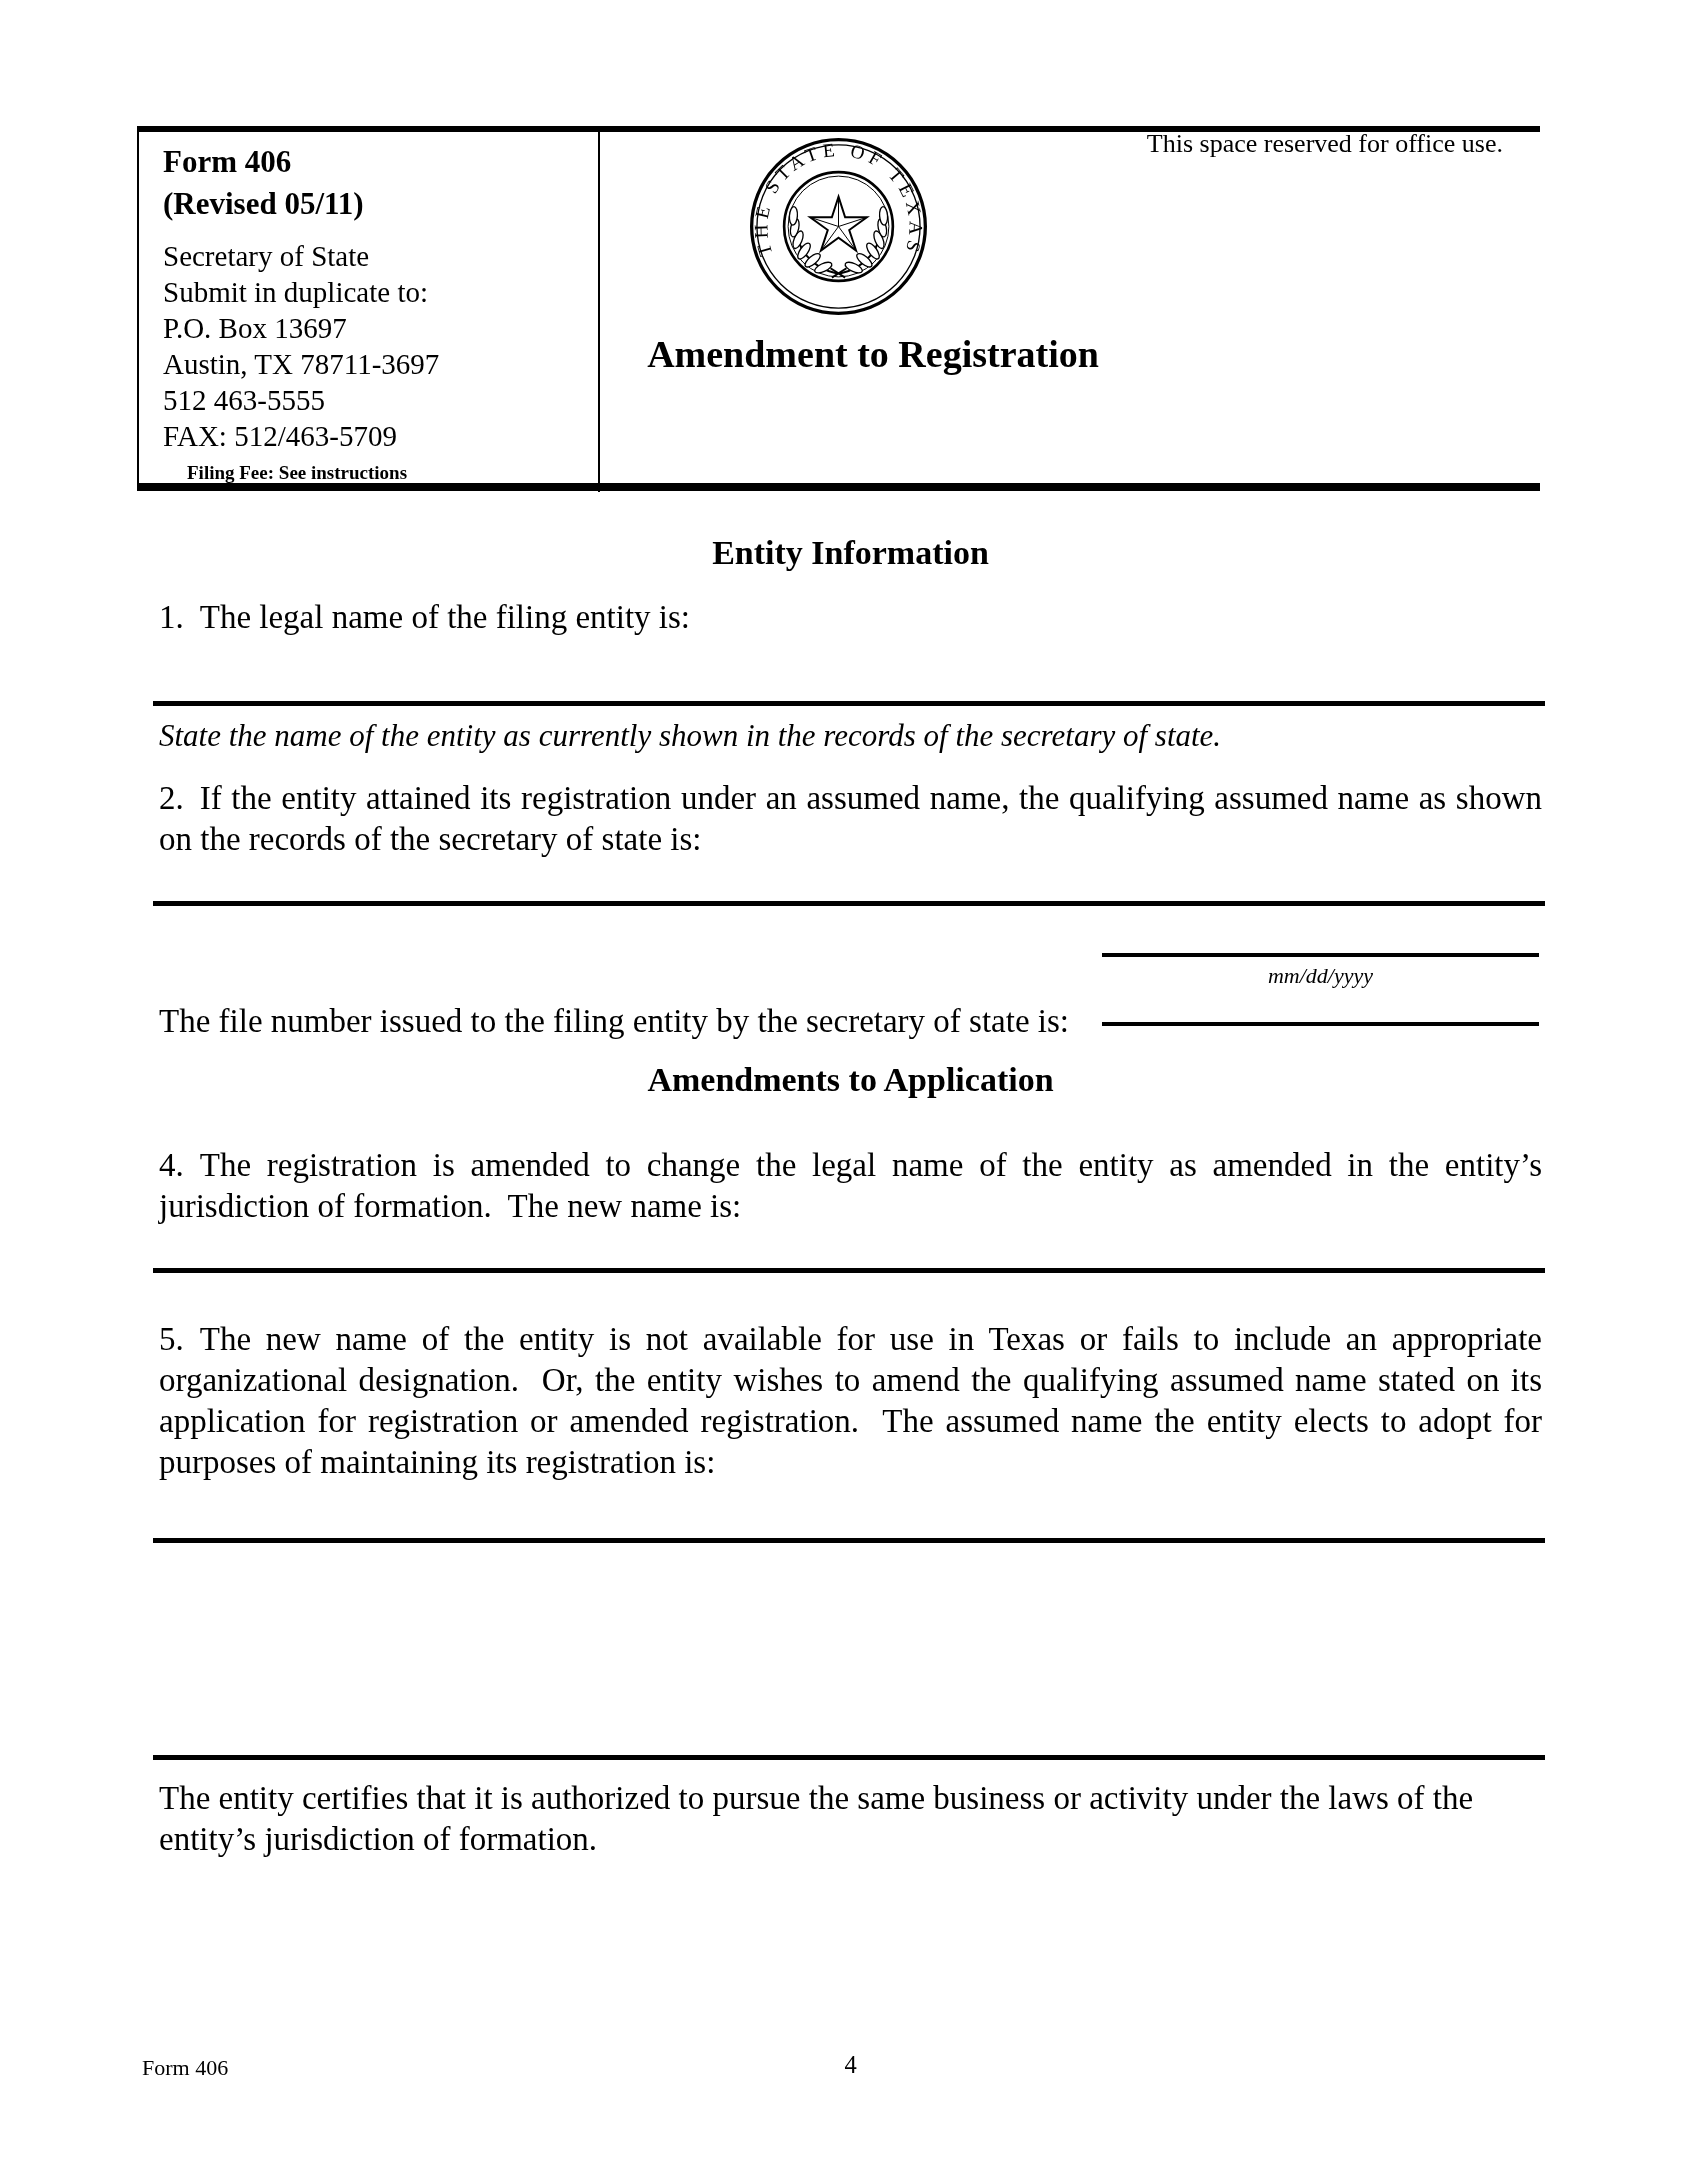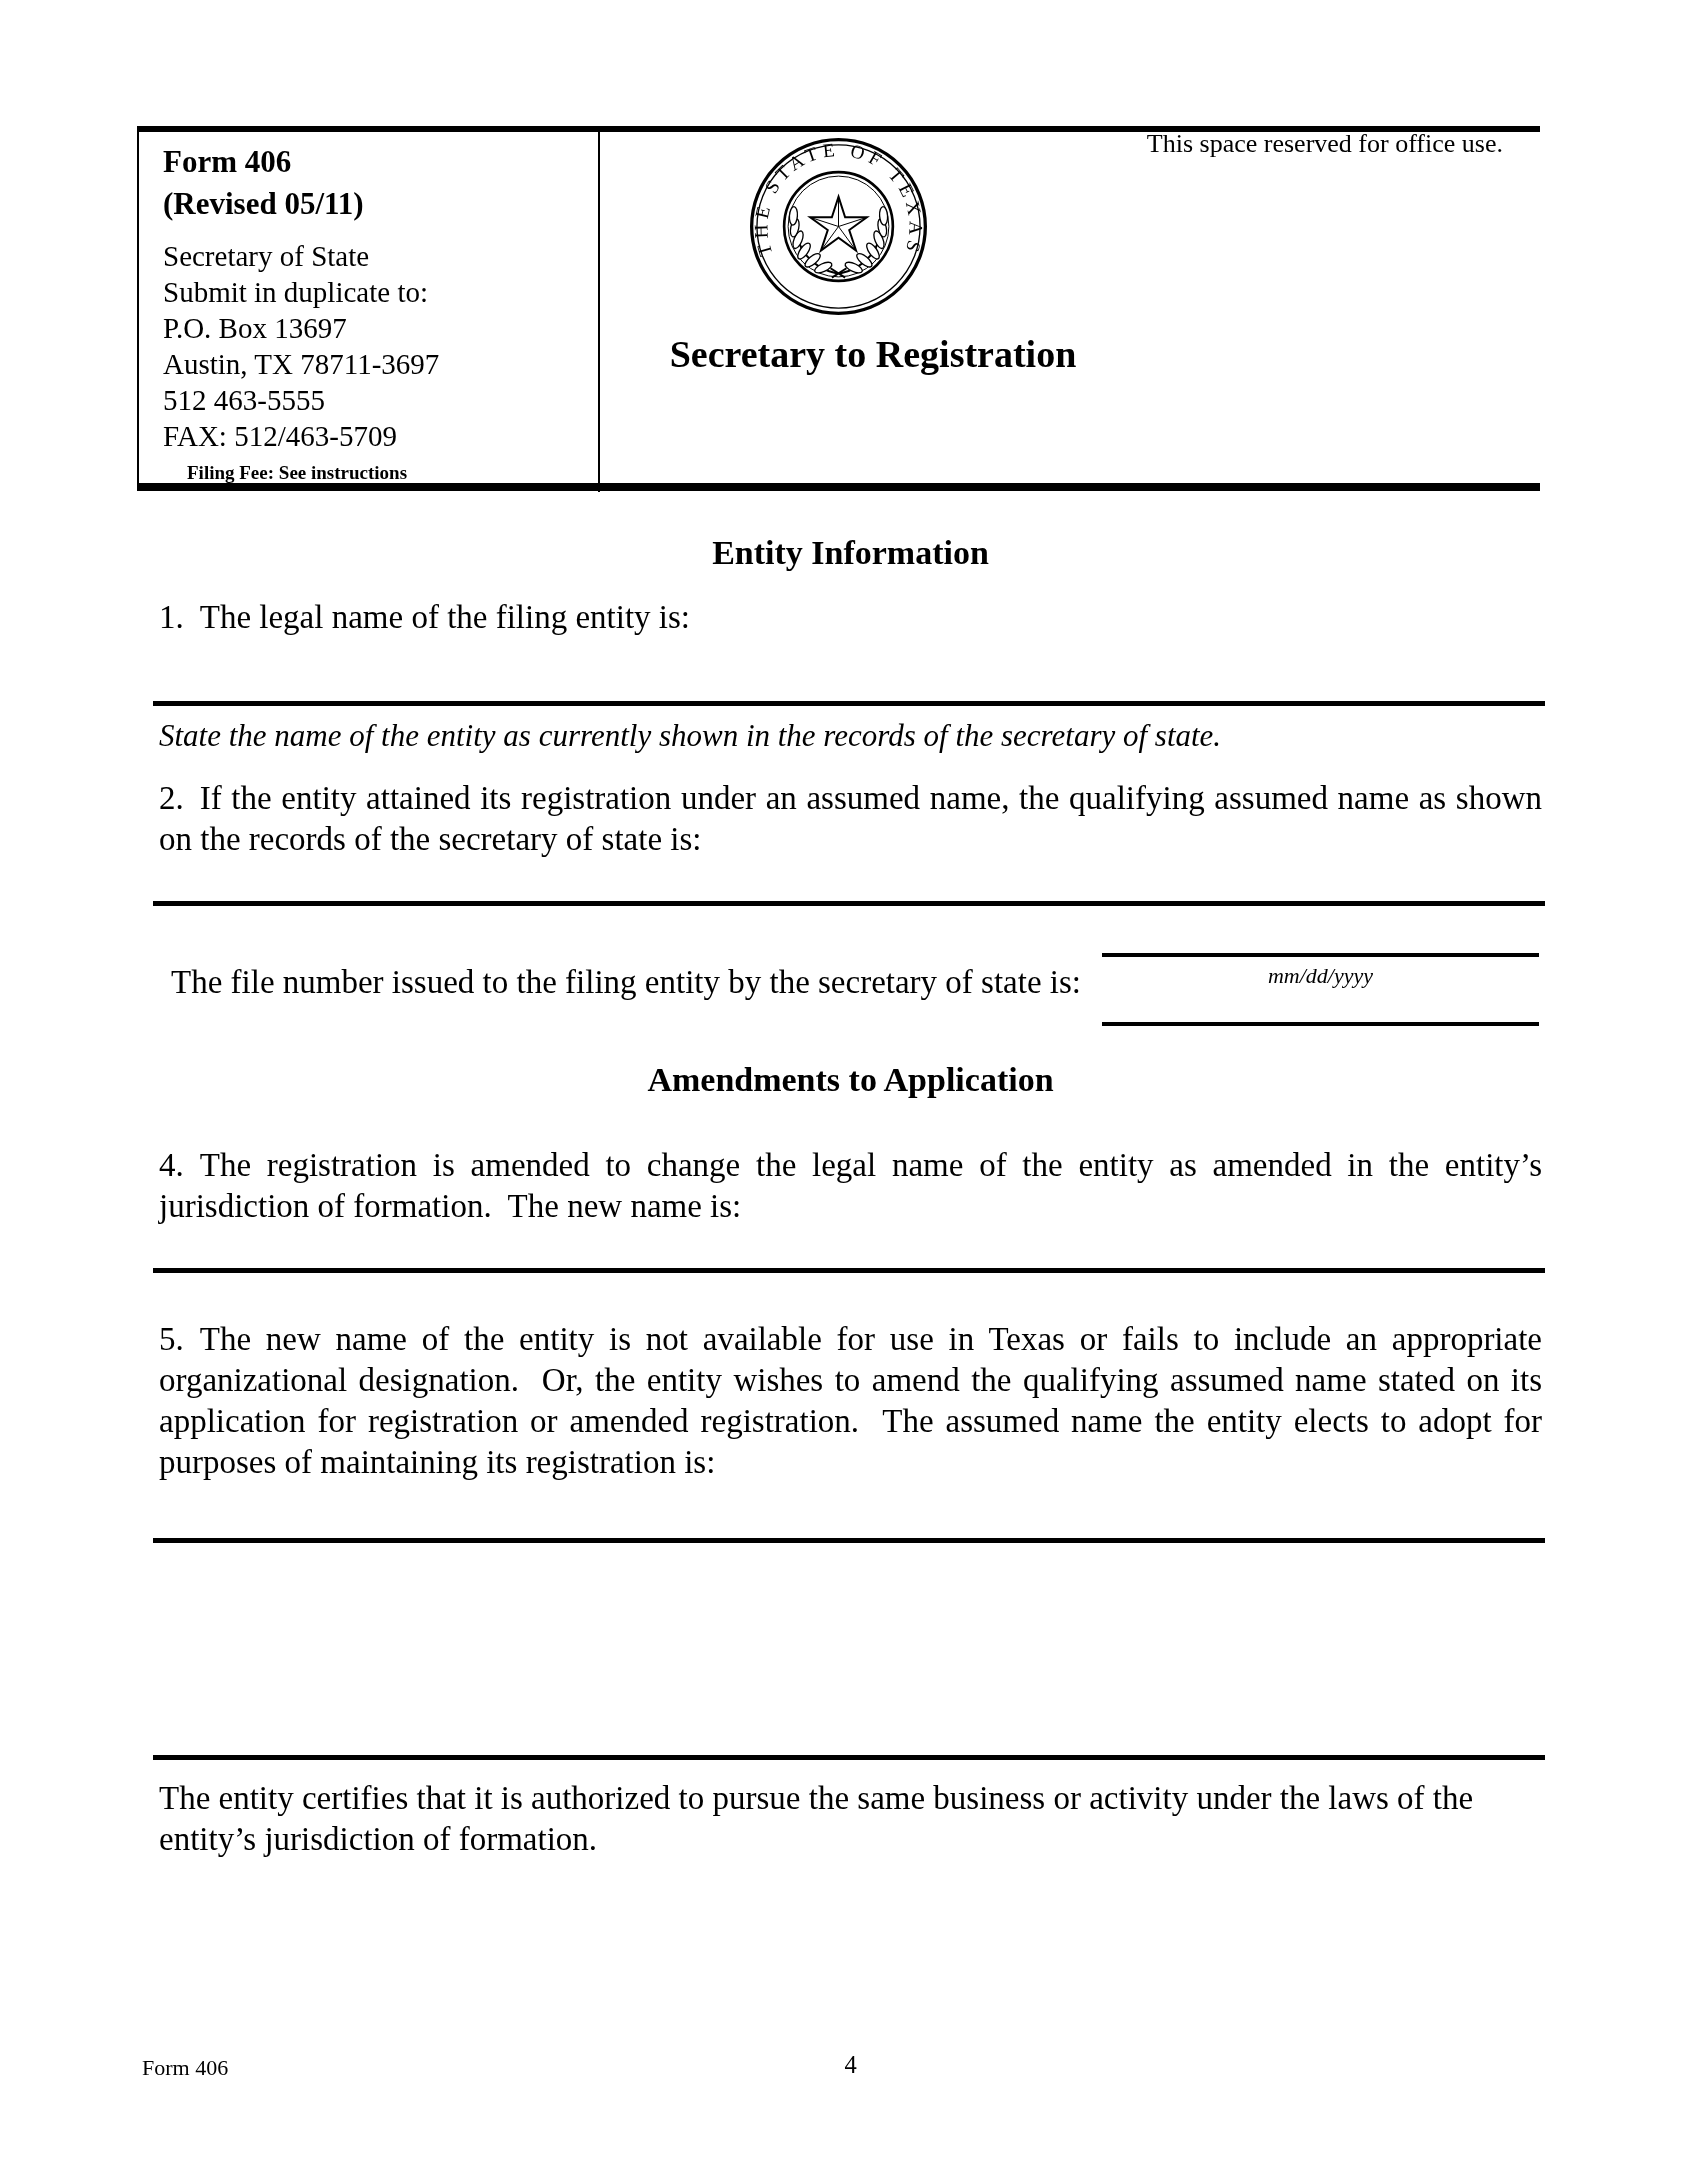--- a/index.html
+++ b/index.html
@@ -111,21 +111,21 @@
 
         <g>
           <path d="M135,90 L145,121.2 L177.8,121.1 L151.2,140.3 L161.5,171.4 L135,152 L108.5,171.4 L118.8,140.3 L92.2,121.1 L125,121.2 Z" fill="#fff" stroke="#000" stroke-width="3"></path>
           <g stroke="#000" stroke-width="1.5">
             <path d="M135 135 L135 90 M135 135 L177.8 121.1 M135 135 L161.5 171.4 M135 135 L108.5 171.4 M135 135 L92.2 121.1"></path>
           </g>
         </g>
       </svg>
     </div>
 
-    <div class="doc-title">Secretary to Registration</div>
+    <div class="doc-title">Amendment to Registration</div>
     <div class="office-note">This space reserved for office use.</div>
   </div>
 
   <div class="abs heading" style="top:533px;">Entity Information</div>
 
   <div class="abs bodytext" style="top:597px;">
     <span class="num">1.</span><span>The legal name of the filing entity is:</span>
   </div>
 
   <div class="abs rule" style="top:701px;"></div>
@@ -133,21 +133,21 @@
 
   <div class="abs bodytext justify" style="top:778px;">
     <span class="num">2.</span><span>If the entity attained its registration under an assumed name, the qualifying assumed name as shown on the records of the secretary of state is:</span>
   </div>
 
   <div class="abs rule" style="top:901px;"></div>
 
   <div class="abs fill-line" style="top:953px; left:1102px; width:437px;"></div>
   <div class="abs date-hint" style="top:963px;">mm/dd/yyyy</div>
 
-  <div class="abs bodytext" style="top:962px;margin-left:12px;">The file number issued to the filing entity by the secretary of state is:</div>
+  <div class="abs bodytext" style="top:1001px;">The file number issued to the filing entity by the secretary of state is:</div>
   <div class="abs fill-line" style="top:1022px; left:1102px; width:437px;"></div>
 
   <div class="abs heading" style="top:1060px;">Amendments to Application</div>
 
   <div class="abs bodytext justify" style="top:1145px;">
     <span class="num">4.</span><span>The registration is amended to change the legal name of the entity as amended in the entity’s jurisdiction of formation.&nbsp; The new name is:</span>
   </div>
 
   <div class="abs rule" style="top:1268px;"></div>
 

